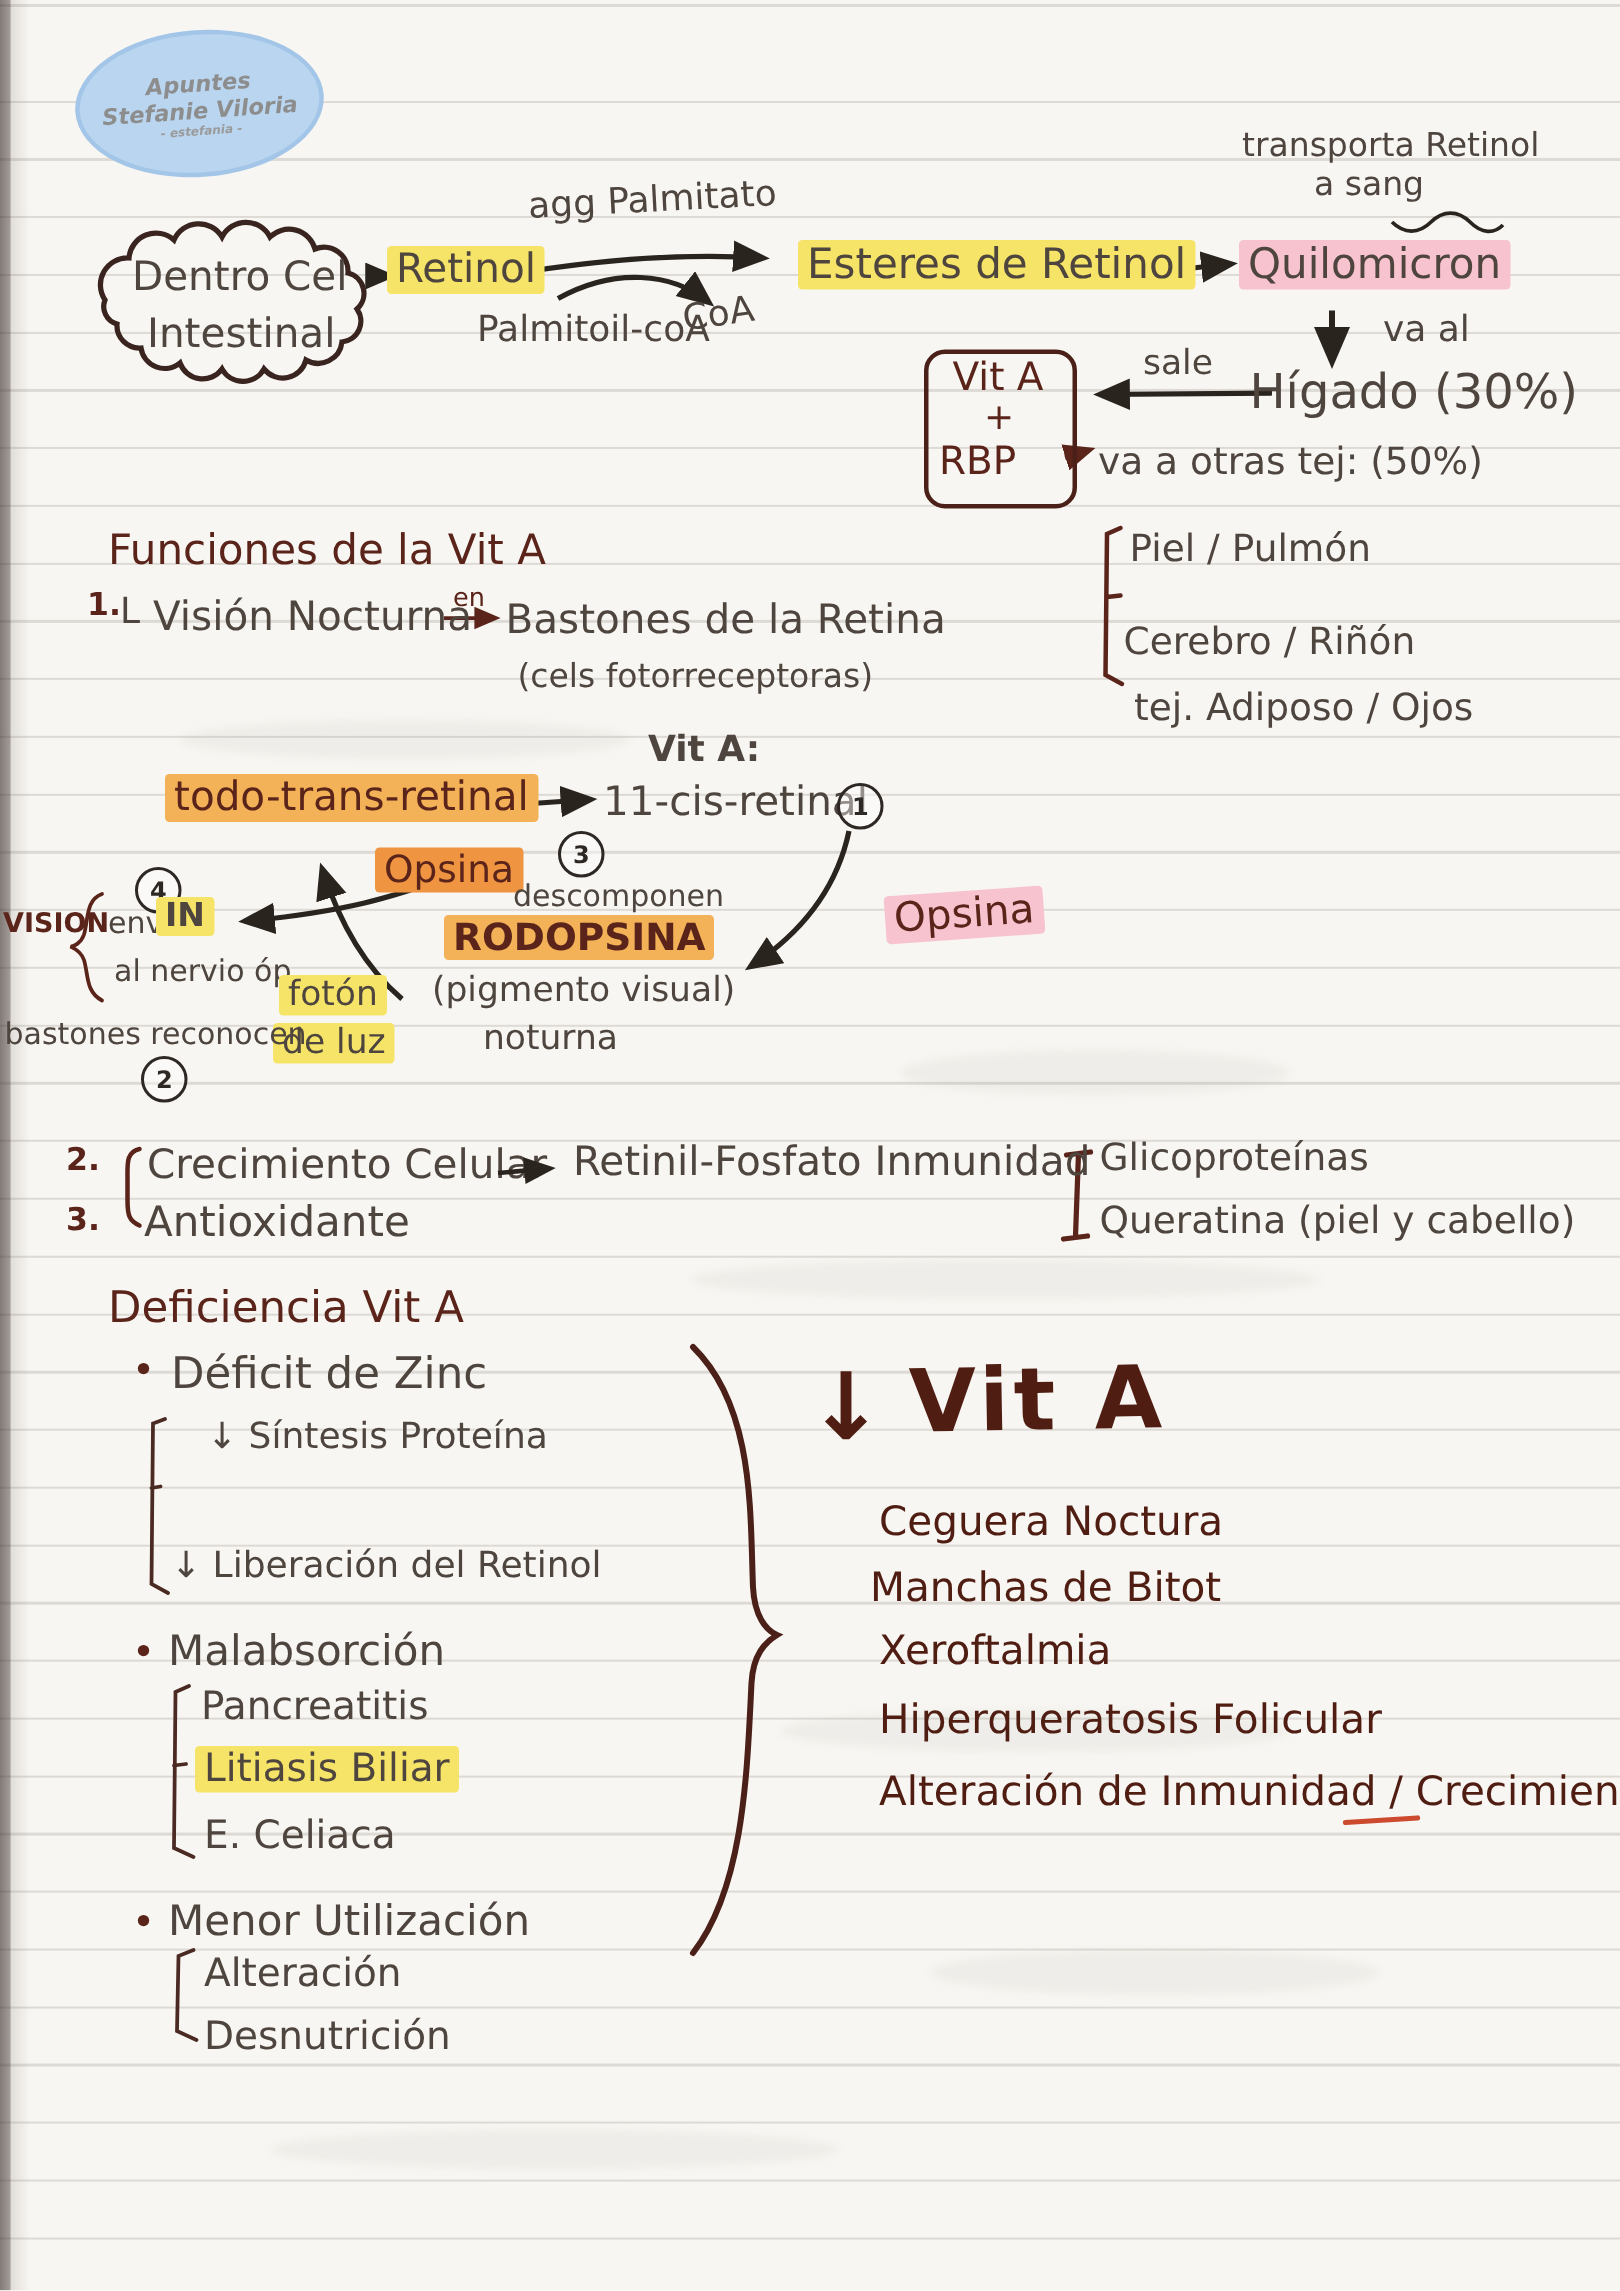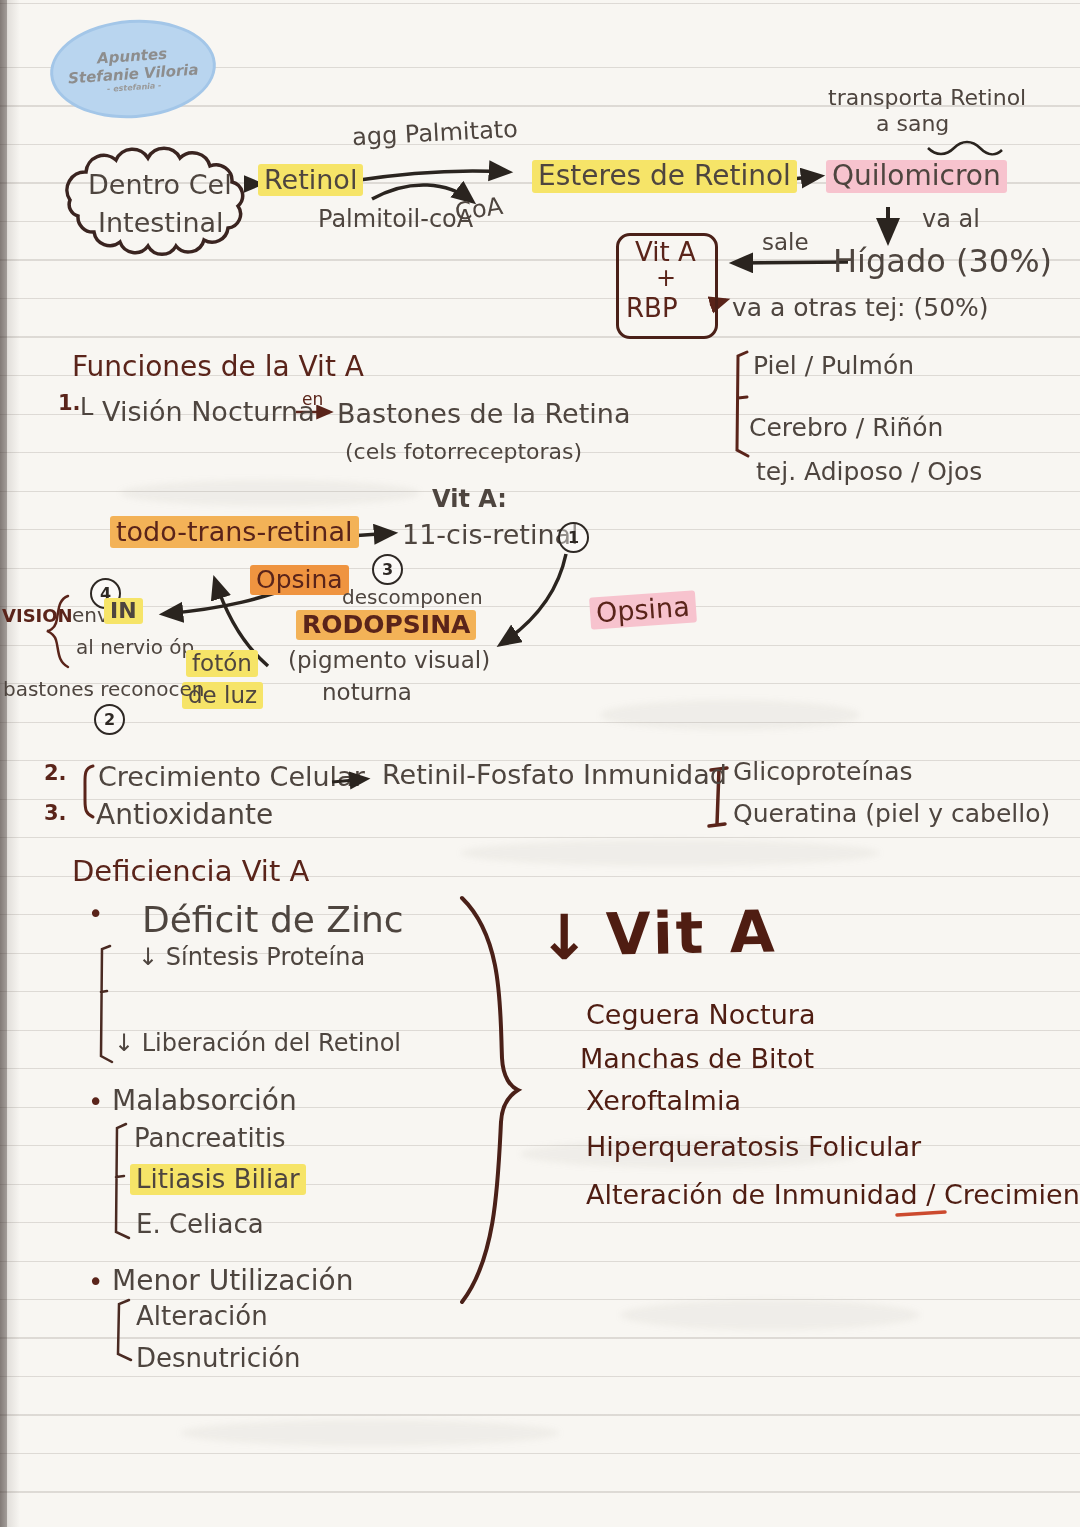--- a/index.html
+++ b/index.html
@@ -159,21 +159,21 @@
       <path d="M2,12 L36,9" stroke="#2a241f" stroke-width="3" fill="none" marker-end="url(#ah)"></path>
     </svg>
   <span class="t gray" style="left:382px;top:760px;font-size:27px;">Retinil-Fosfato Inmunidad</span>
   <span class="t gray" style="left:733px;top:758px;font-size:25px;">Glicoproteínas</span>
   <span class="t gray" style="left:733px;top:800px;font-size:25px;">Queratina (piel y cabello)</span>
   <span class="t maroon" style="left:44px;top:802px;font-size:21px;font-weight:bold;">3.</span>
   <span class="t gray" style="left:96px;top:800px;font-size:28px;">Antioxidante</span>
 
   <span class="t maroon" style="left:72px;top:856px;font-size:29px;">Deficiencia Vit A</span>
   <span class="t maroon bullet" style="left:88px;top:900px;">•</span>
-  <span class="t gray" style="left:114px;top:900px;font-size:36px;margin-left:28px;">Déficit de Zinc</span>
+  <span class="t gray" style="left:114px;top:900px;font-size:29px;">Déficit de Zinc</span>
   <span class="t gray" style="left:114px;top:944px;font-size:24px;margin-left:24px;">↓ Síntesis Proteína</span>
   <span class="t gray" style="left:114px;top:1030px;font-size:24px;">↓ Liberación del Retinol</span>
   <span class="t maroon bullet" style="left:88px;top:1088px;">•</span>
   <span class="t gray" style="left:112px;top:1086px;font-size:28px;">Malabsorción</span>
   <span class="t gray" style="left:134px;top:1124px;font-size:26px;">Pancreatitis</span>
   <span class="t" style="left:130px;top:1164px;font-size:26px;"><span class="hl hl-y gray">Litiasis Biliar</span></span>
   <span class="t gray" style="left:136px;top:1210px;font-size:26px;">E. Celiaca</span>
   <span class="t maroon bullet" style="left:88px;top:1268px;">•</span>
   <span class="t gray" style="left:112px;top:1266px;font-size:28px;">Menor Utilización</span>
   <span class="t gray" style="left:136px;top:1302px;font-size:26px;">Alteración</span>

